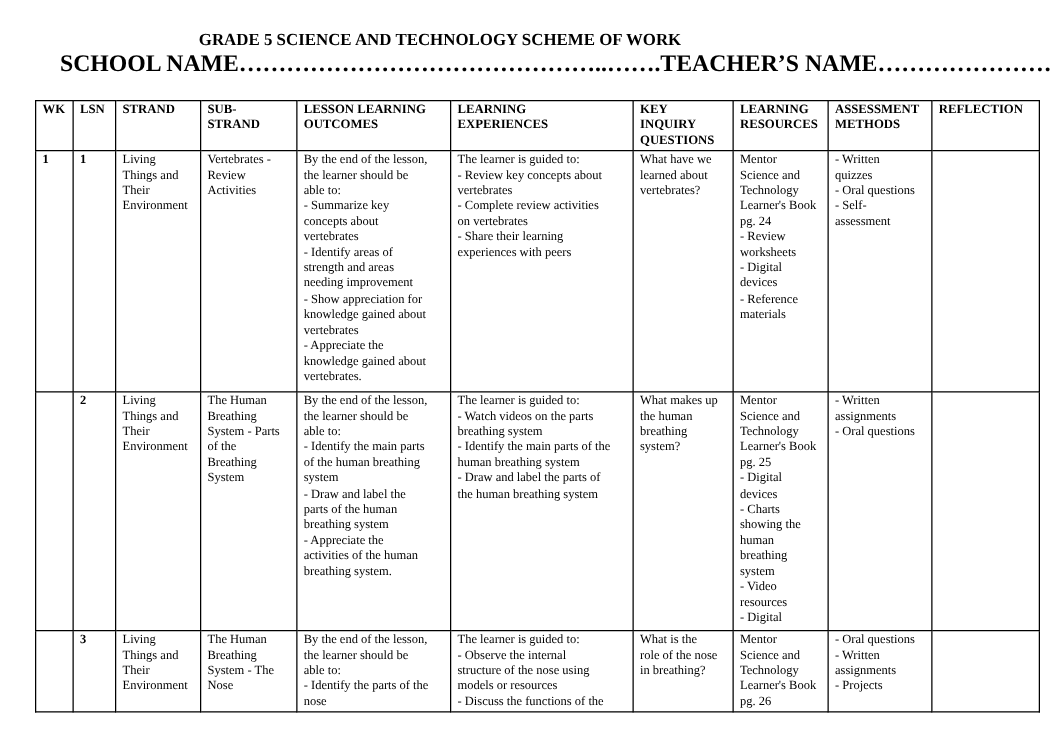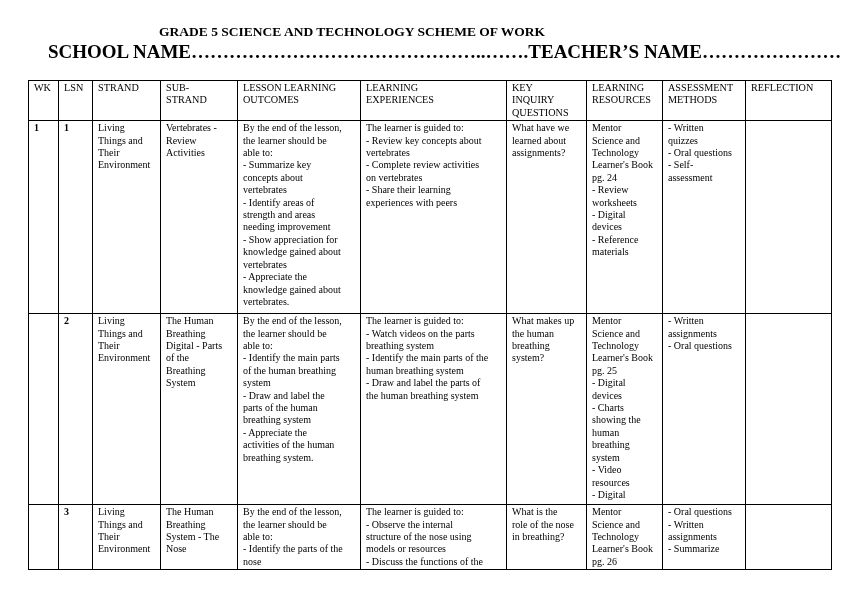--- a/index.html
+++ b/index.html
@@ -5,21 +5,21 @@
   html, body { margin:0; padding:0; background:#ffffff; }
   body { width:842px; height:594px; position:relative; overflow:hidden;
          font-family:"Liberation Serif", "DejaVu Serif", serif; color:#000; }
   .title { position:absolute; left:0; width:704px; top:24px; text-align:center;
            font-weight:bold; font-size:13.5px; letter-spacing:0; }
   .subtitle { position:absolute; left:48px; top:41px; font-weight:bold; font-size:19px; white-space:nowrap; }
   table.sow { position:absolute; left:28px; top:80px; border-collapse:collapse; table-layout:fixed;
               width:803px; font-size:10px; line-height:12.4px; }
   table.sow th, table.sow td { border:1px solid #000; vertical-align:top; padding:1px 4px 1px 5px;
               text-align:left; overflow:hidden; }
-  table.sow th { font-weight:normal; height:36px; font-size:10.2px; }
+  table.sow th { font-weight:bold; height:36px; font-size:10.2px; }
   td.bold { font-weight:bold; }
   .ln { display:block; white-space:nowrap; }
   tr.r1 td { height:190px; }
   tr.r2 td { height:188px; }
   tr.r3 td { height:62px; }
 </style>
 </head>
 <body>
 
 <div class="title">GRADE 5 SCIENCE AND TECHNOLOGY SCHEME OF WORK</div>
@@ -116,21 +116,21 @@
           <span class="ln">- Review key concepts about</span>
           <span class="ln">vertebrates</span>
           <span class="ln">- Complete review activities</span>
           <span class="ln">on vertebrates</span>
           <span class="ln">- Share their learning</span>
           <span class="ln">experiences with peers</span>
         </td>
         <td>
           <span class="ln">What have we</span>
           <span class="ln">learned about</span>
-          <span class="ln">assignments?</span>
+          <span class="ln">vertebrates?</span>
         </td>
         <td>
           <span class="ln">Mentor</span>
           <span class="ln">Science and</span>
           <span class="ln">Technology</span>
           <span class="ln">Learner's Book</span>
           <span class="ln">pg. 24</span>
           <span class="ln">- Review</span>
           <span class="ln">worksheets</span>
           <span class="ln">- Digital</span>
@@ -152,21 +152,21 @@
         <td class="bold">2</td>
         <td>
           <span class="ln">Living</span>
           <span class="ln">Things and</span>
           <span class="ln">Their</span>
           <span class="ln">Environment</span>
         </td>
         <td>
           <span class="ln">The Human</span>
           <span class="ln">Breathing</span>
-          <span class="ln">Digital - Parts</span>
+          <span class="ln">System - Parts</span>
           <span class="ln">of the</span>
           <span class="ln">Breathing</span>
           <span class="ln">System</span>
         </td>
         <td>
           <span class="ln">By the end of the lesson,</span>
           <span class="ln">the learner should be</span>
           <span class="ln">able to:</span>
           <span class="ln">- Identify the main parts</span>
           <span class="ln">of the human breathing</span>
@@ -255,18 +255,18 @@
           <span class="ln">Mentor</span>
           <span class="ln">Science and</span>
           <span class="ln">Technology</span>
           <span class="ln">Learner's Book</span>
           <span class="ln">pg. 26</span>
         </td>
         <td>
           <span class="ln">- Oral questions</span>
           <span class="ln">- Written</span>
           <span class="ln">assignments</span>
-          <span class="ln">- Summarize</span>
+          <span class="ln">- Projects</span>
         </td>
         <td></td>
       </tr>
     </tbody>
 </table>
 
 </body></html>

